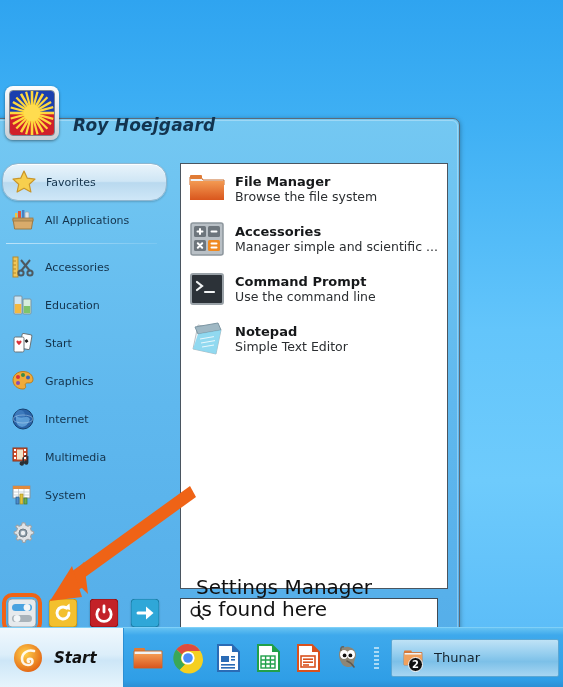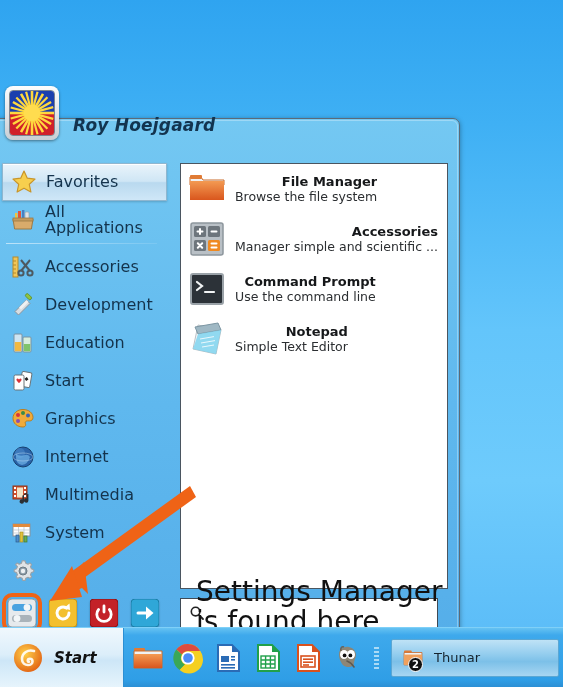--- a/index.html
+++ b/index.html
@@ -38,46 +38,46 @@
   }
   .username {
     margin-left:14px; font-size:17px; font-weight:bold; color:#13344f;
     letter-spacing:.2px; padding-top:24px;font-style:italic;
   }
 
   
   #sidebar { position:absolute; left:5px; top:44px; width:165px; }
   .cat {
     display:flex; align-items:center; height:38px; padding:0 8px;
-    border-radius:0; color:#14334c; font-size:16px;
+    border-radius:16px; color:#14334c; font-size:11px;
   }
   .cat.sel {
     background:linear-gradient(180deg,#e9f4fb 0%, #cfe6f5 48%, #b9d9ef 52%, #cfe7f7 100%);
     border:1px solid #8fb6cf;
     box-shadow:inset 0 1px 0 rgba(255,255,255,.9), 0 1px 2px rgba(0,0,0,.18);
   }
   .cat .ic { width:26px; height:26px; margin-right:9px; flex:0 0 26px; position:relative; }
   .cat .lbl { line-height:1; }
   .sep { height:1px; margin:4px 10px 4px 4px;
     background:linear-gradient(90deg,rgba(255,255,255,.55),rgba(255,255,255,.1)); }
 
   
   #applist {
     position:absolute; left:183px; top:44px; width:268px; height:426px;
     background:#ffffff; border:1px solid #4a5560;
   }
-  .app { display:flex; align-items:center; height:50px; padding:0 6px;text-align:right; }
+  .app { display:flex; align-items:center; height:50px; padding:0 6px; }
   .app .aic { width:40px; height:40px; flex:0 0 40px; margin-right:8px; position:relative; }
   .app .txt { line-height:1.2; overflow:hidden; }
   .app .t1 { font-size:13px; font-weight:bold; color:#16181a; }
   .app .t2 { font-size:12.5px; color:#2b2e31; white-space:nowrap; }
 
   .annot {
     position:absolute; left:199px; top:458px; width:250px;
-    font-size:28px; line-height:1.08; color:#111; font-weight:400;
+    font-size:20px; line-height:1.08; color:#111; font-weight:400;
     font-family:"DejaVu Sans", sans-serif;
   }
 
   
   #actions { position:absolute; left:11px; top:480px; display:flex; gap:13px; }
   .abtn { width:28px; height:28px; border-radius:4px; position:relative; box-shadow:0 1px 2px rgba(0,0,0,.35); }
   .abtn.hl { outline:4px solid #ef6316; outline-offset:2px; }
 
   
   #search {
@@ -196,30 +196,20 @@
             <path d="M11 6 L20 17"></path>
               <path d="M20 6 L11 17"></path>
           </g>
           <circle cx="11" cy="19" r="2.6" fill="none" stroke="#4d5960" stroke-width="2"></circle>
           <circle cx="20" cy="19" r="2.6" fill="none" stroke="#4d5960" stroke-width="2"></circle>
         </svg>
       </span>
       <span class="lbl">Accessories</span>
     </div>
 
-    <div class="cat">
-      <span class="ic">
-        <svg viewBox="0 0 26 26" width="26" height="26">
-          <rect x="15" y="3" width="7" height="3.4" rx="1.6" fill="#8fc440" stroke="#5e8c22" stroke-width=".8" transform="rotate(45 18.5 4.7)"></rect>
-          <path d="M16.5 8 L5 19.5 L8.5 23 L20 11.5 Z" fill="#d8dde2" stroke="#8d959b" stroke-width="1"></path>
-          <path d="M16.5 8 L9 15.5 L11 17.5 L18.5 10 Z" fill="#eef1f3"></path>
-        </svg>
-      </span>
-      <span class="lbl">Development</span>
-    </div>
 
     <div class="cat">
       <span class="ic">
         <svg viewBox="0 0 26 26" width="26" height="26">
           <rect x="4" y="4" width="8" height="18" rx="1" fill="#cfe5f2" stroke="#7b93a3" stroke-width="1"></rect>
           <rect x="4.8" y="12" width="6.4" height="9.2" fill="#f2b942"></rect>
           <rect x="13" y="7" width="8" height="15" rx="1" fill="#d7eedc" stroke="#7b93a3" stroke-width="1"></rect>
           <rect x="13.8" y="14" width="6.4" height="7.2" fill="#7fc46a"></rect>
         </svg>
       </span>

